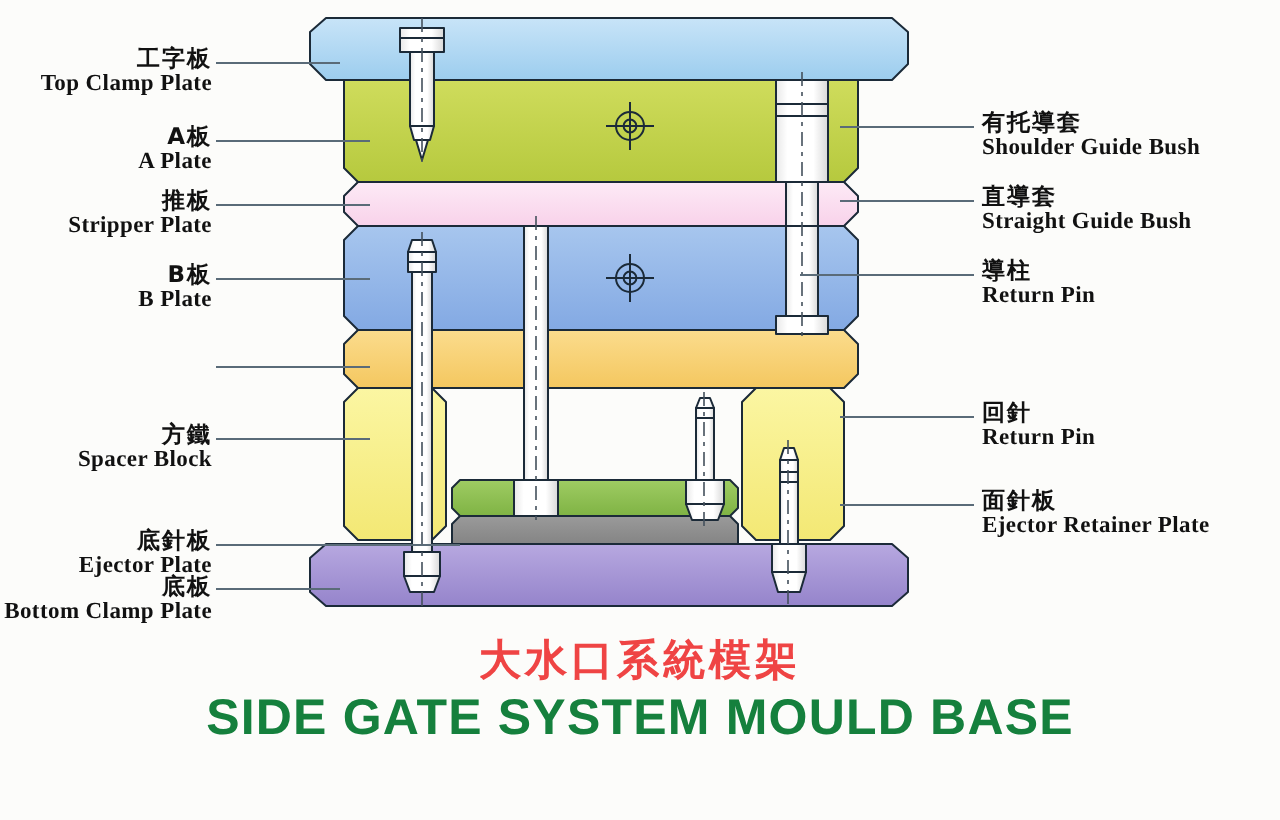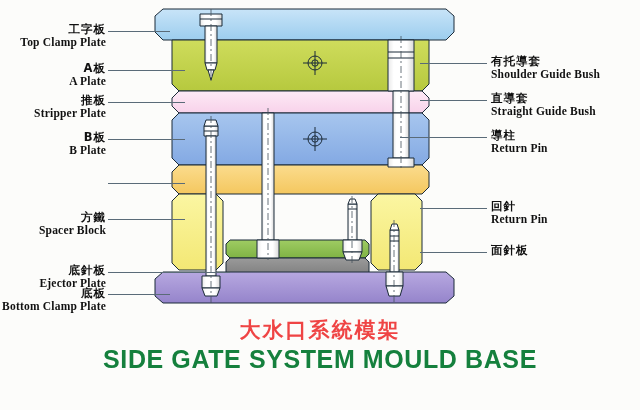--- a/index.html
+++ b/index.html
@@ -267,18 +267,19 @@
     <div class="en">Return Pin</div>
   </div>
 
   <div class="lbl right" style="left:491px;top:200px;">
     <div class="cn">回針</div>
     <div class="en">Return Pin</div>
   </div>
 
   <div class="lbl right" style="left:491px;top:244px;">
     <div class="cn">面針板</div>
+    <div class="en">Ejector Retainer Plate</div>
   </div>
 
   <div id="title-cn">大水口系統模架</div>
   <div id="title-en">SIDE GATE SYSTEM MOULD BASE</div>
 
 </div>
 
 </body></html>

